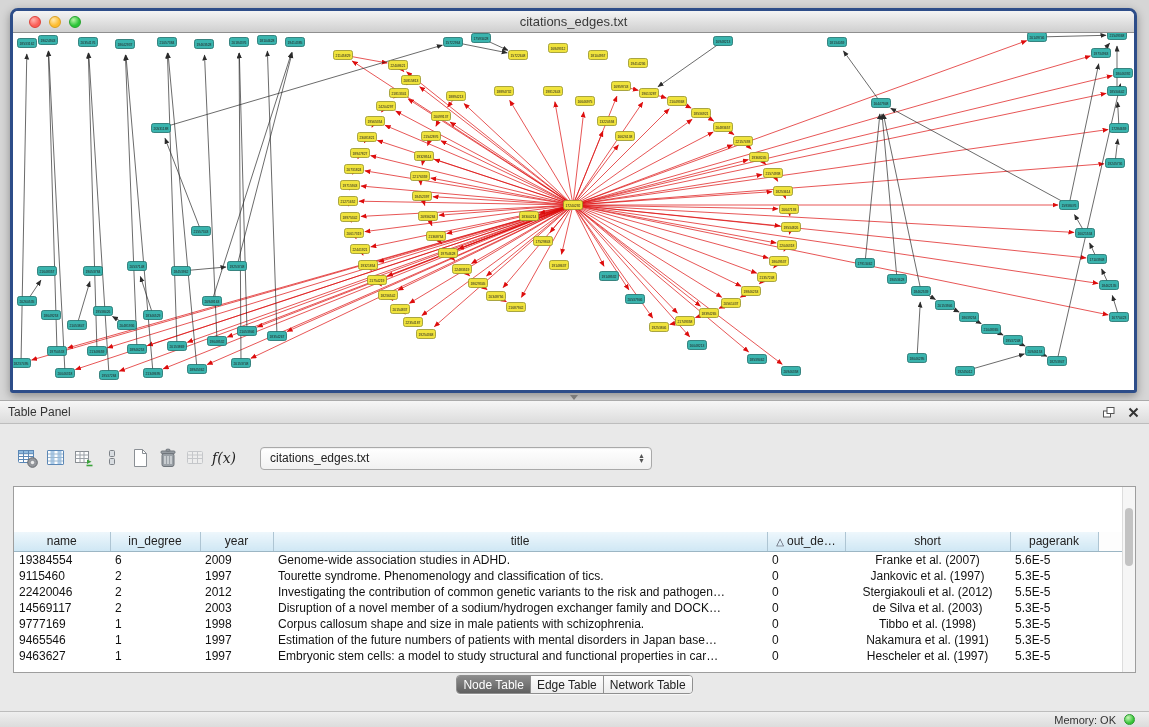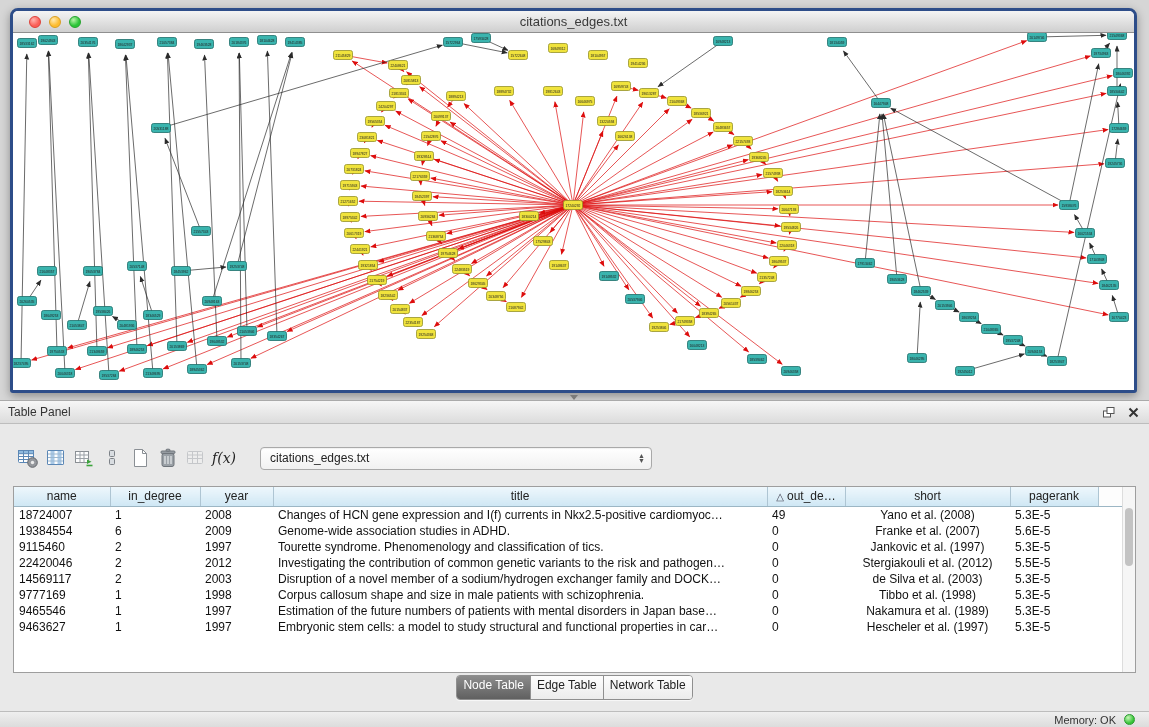--- a/index.html
+++ b/index.html
@@ -40,39 +40,39 @@
   .fx { font-family:"DejaVu Serif", serif; font-style:italic; font-size:14px; color:#222; }
   .combo { margin-left:22px; width:392px; height:23px; background:linear-gradient(#ffffff,#f1f1f1);
     border:1px solid #a9a9a9; border-radius:4px; display:flex; align-items:center;
     font-size:12px; color:#222; padding:0 6px 0 9px; cursor:pointer; box-shadow:inset 0 1px 1px rgba(0,0,0,.06); }
   .combo .ctext { flex:1; white-space:nowrap; overflow:hidden; }
   .combo .arrows { display:flex; flex-direction:column; align-items:center; line-height:5px; font-size:7px; color:#555; }
 
   
   .table-wrap { position:absolute; left:13px; top:85px; width:1123px; height:187px;
     background:#fff; border:1px solid #9e9e9e; overflow:hidden; }
-  table { border-collapse:collapse; table-layout:fixed; width:1109px; }
+  table { border-collapse:collapse; table-layout:fixed; width:1109px;margin-top:45px; }
   col.c0{width:96px} col.c1{width:90px} col.c2{width:73px} col.c3{width:494px}
   col.c4{width:78px} col.c5{width:165px} col.c6{width:88px} col.cf{width:25px}
   th { background:linear-gradient(#eef7fc,#cfe7f4); border-right:1px solid #aec5d3;
     border-bottom:1px solid #9cb6c4; font-weight:normal; font-size:12px; height:19px;
     color:#222; text-align:center; padding:0 3px; white-space:nowrap; overflow:hidden; cursor:pointer; }
   th.filler { background:#fdfdfd; border-right:none; cursor:default; }
   td { font-size:12px; height:16px; line-height:16px; padding:0 5px; color:#111;
     white-space:nowrap; overflow:hidden; }
   td.col5 { text-align:center; }
   .sort-glyph { font-size:10px; color:#445; margin-right:3px; }
   .vscroll { position:absolute; right:0; top:0; bottom:0; width:13px; background:#f6f6f6; border-left:1px solid #ddd; }
   .vscroll .thumb { position:absolute; left:2px; top:21px; width:8px; height:58px; border-radius:4px; background:#c3c3c3; }
 
   
   .tabs-row { position:absolute; left:0; top:274px; width:100%; display:flex; justify-content:center; }
   .seg { display:inline-flex; border:1px solid #8f8f8f; border-radius:4px; overflow:hidden;
     box-shadow:0 1px 1px rgba(255,255,255,.7); }
-  .tab { padding:0 6px; height:23px; line-height:19px; font-size:12px; color:#222;
+  .tab { padding:0 6px; height:17px; line-height:19px; font-size:12px; color:#222;
     background:linear-gradient(#fdfdfd,#ececec); border-right:1px solid #8f8f8f; cursor:pointer; }
   .tab:last-child { border-right:none; }
   .tab.active { background:linear-gradient(#8c8c8c,#606060); color:#fff; }
 
   
   .status-bar { position:absolute; left:0; bottom:0; width:100%; height:16px;
     background:linear-gradient(#efefef,#dcdcdc); border-top:1px solid #bdbdbd;
     display:flex; align-items:center; justify-content:flex-end; gap:8px; padding-right:14px;
     font-size:11px; color:#333; }
   .led { width:11px; height:11px; border-radius:50%;
@@ -932,30 +932,20 @@
             <th>year</th>
             <th>title</th>
             <th><span class="sort-glyph">△</span><span>out_de…</span></th>
             <th>short</th>
             <th>pagerank</th>
             <th class="filler"></th>
           </tr>
         </thead>
         <tbody>
             <tr>
-              <td class="col0">18724007</td>
-              <td class="col1">1</td>
-              <td class="col2">2008</td>
-              <td class="col3">Changes of HCN gene expression and I(f) currents in Nkx2.5-positive cardiomyoc…</td>
-              <td class="col4">49</td>
-              <td class="col5">Yano et al. (2008)</td>
-              <td class="col6">5.3E-5</td>
-              <td></td>
-            </tr>
-            <tr>
               <td class="col0">19384554</td>
               <td class="col1">6</td>
               <td class="col2">2009</td>
               <td class="col3">Genome-wide association studies in ADHD.</td>
               <td class="col4">0</td>
               <td class="col5">Franke et al. (2007)</td>
               <td class="col6">5.6E-5</td>
               <td></td>
             </tr>
             <tr>
@@ -997,21 +987,21 @@
               <td class="col5">Tibbo et al. (1998)</td>
               <td class="col6">5.3E-5</td>
               <td></td>
             </tr>
             <tr>
               <td class="col0">9465546</td>
               <td class="col1">1</td>
               <td class="col2">1997</td>
               <td class="col3">Estimation of the future numbers of patients with mental disorders in Japan base…</td>
               <td class="col4">0</td>
-              <td class="col5">Nakamura et al. (1989)</td>
+              <td class="col5">Nakamura et al. (1991)</td>
               <td class="col6">5.3E-5</td>
               <td></td>
             </tr>
             <tr>
               <td class="col0">9463627</td>
               <td class="col1">1</td>
               <td class="col2">1997</td>
               <td class="col3">Embryonic stem cells: a model to study structural and functional properties in car…</td>
               <td class="col4">0</td>
               <td class="col5">Hescheler et al. (1997)</td>

